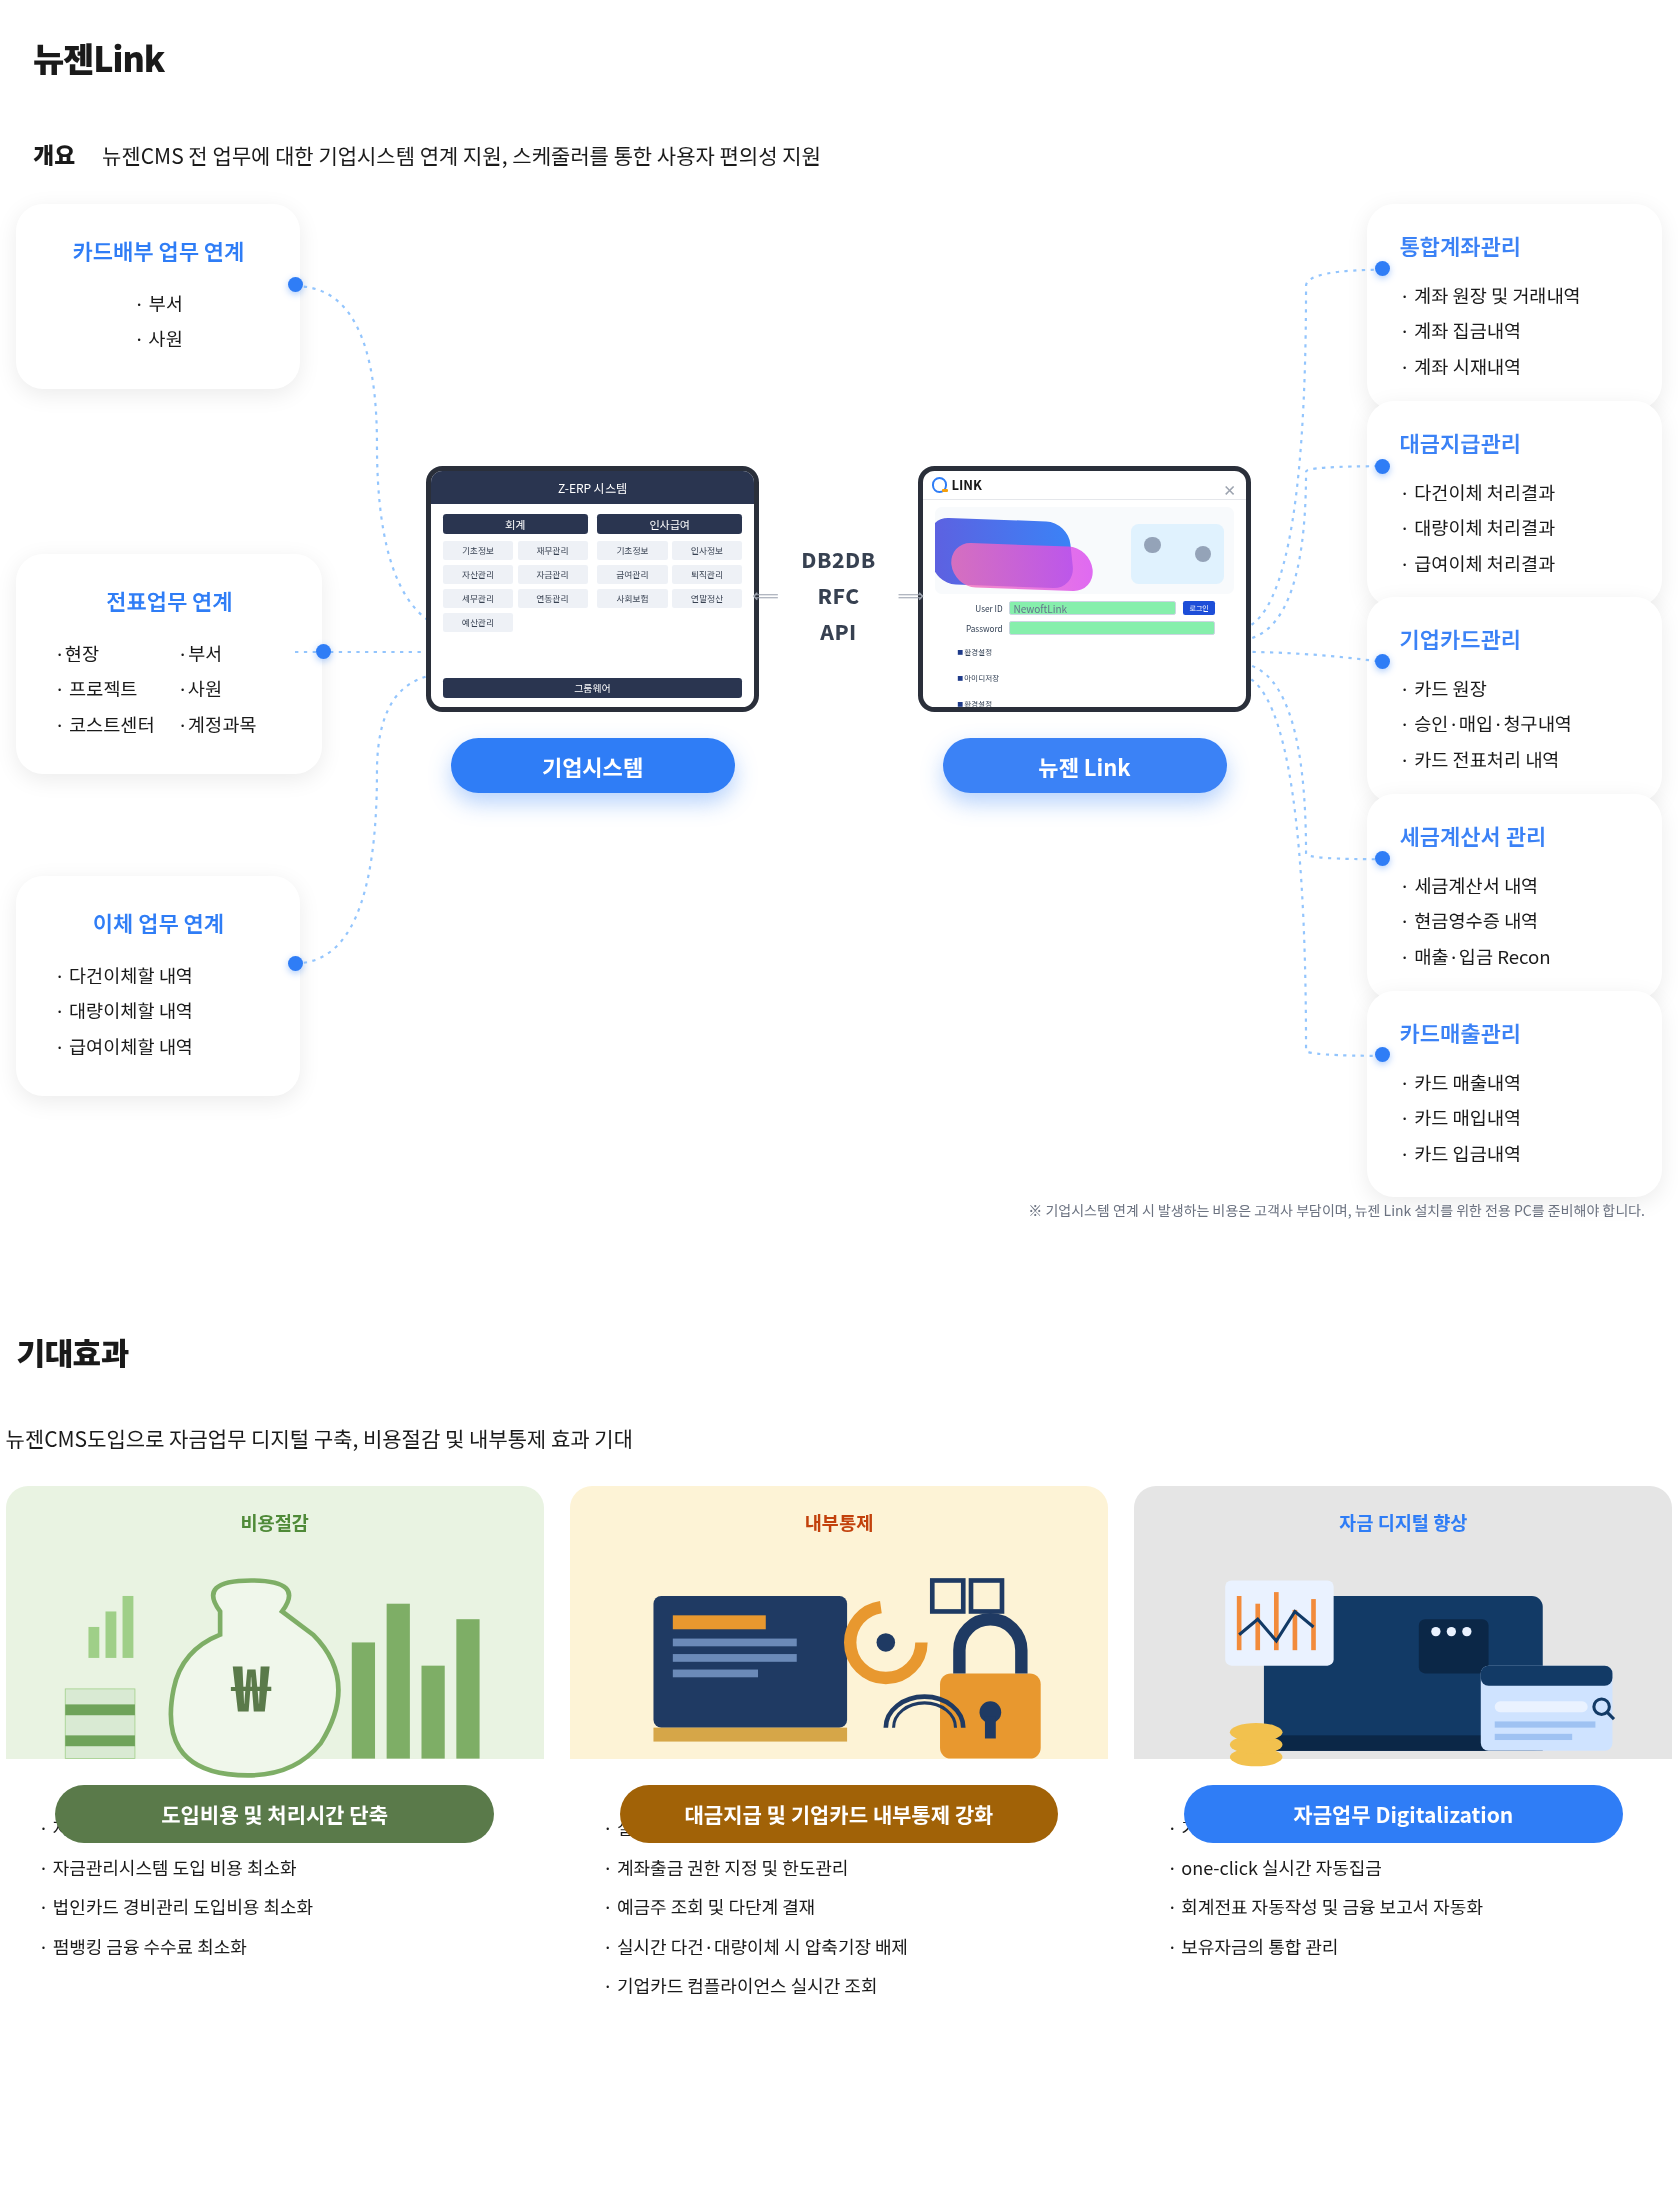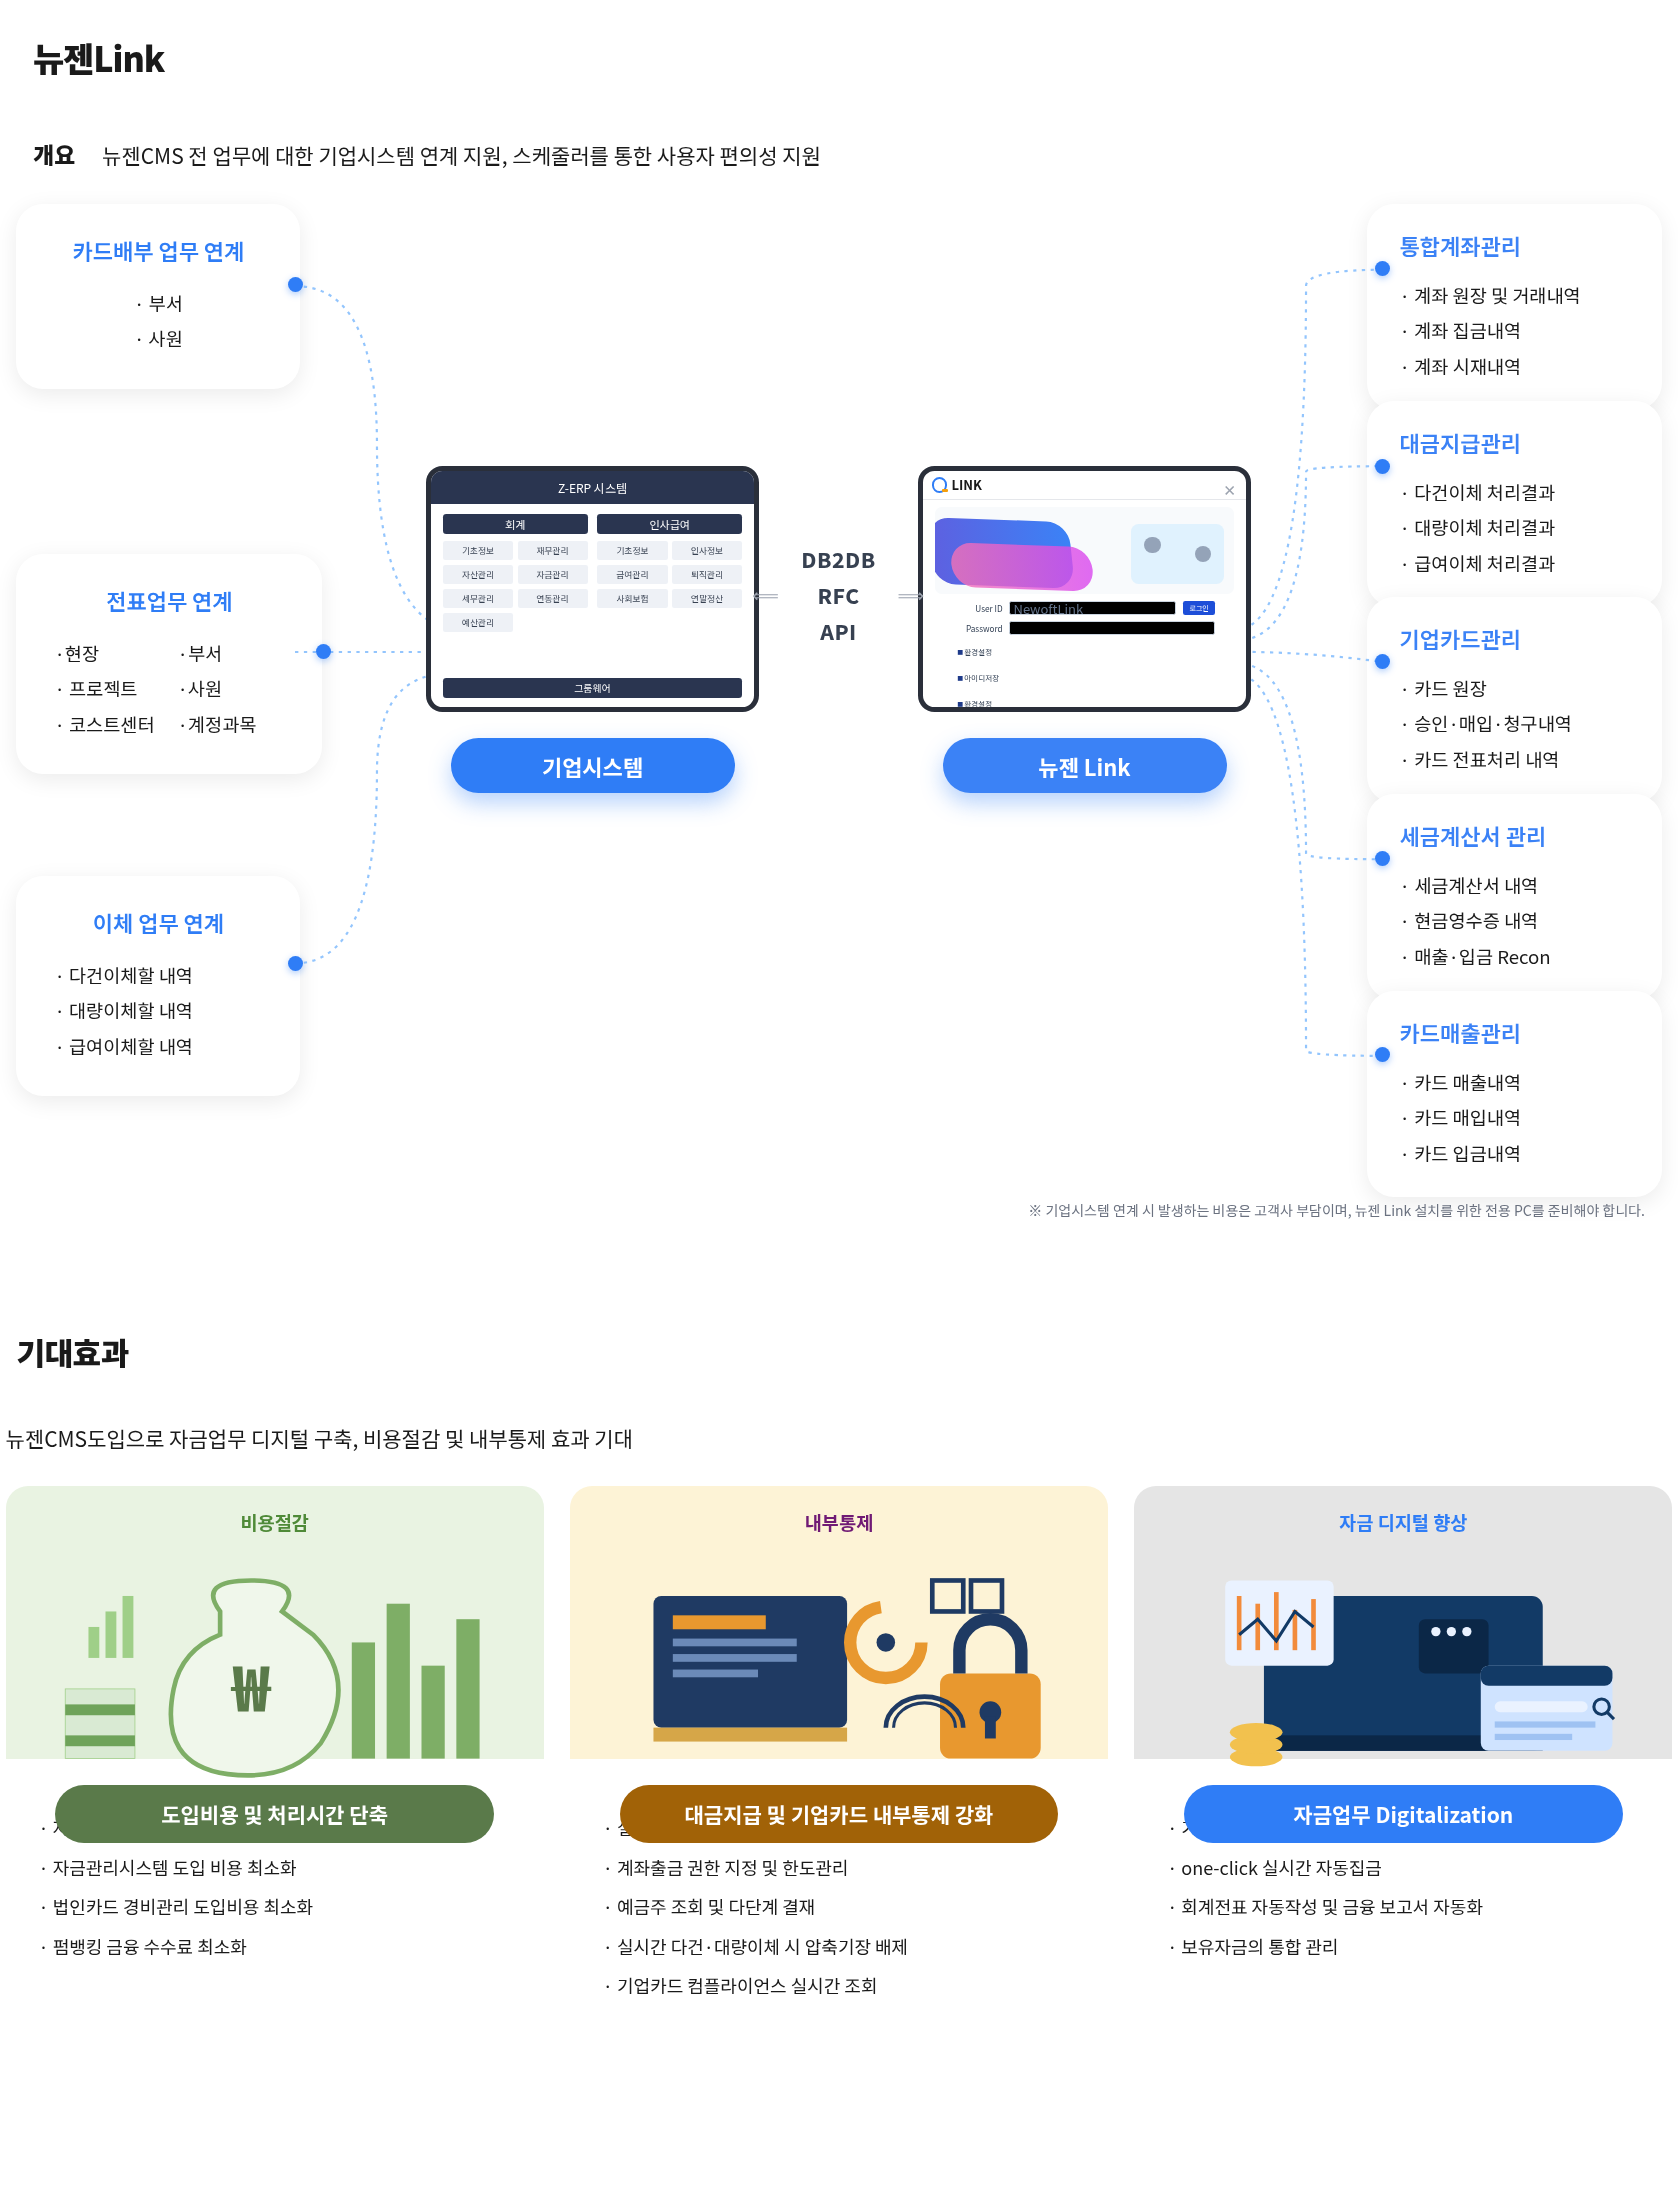--- a/index.html
+++ b/index.html
@@ -168,22 +168,22 @@
   }
   .ppl::before, .ppl::after {
     content:""; position:absolute; background:#94a3b8; border-radius:50%;
   }
   .ppl::before{width:16.4px;height:16.4px;left:13px;top:13px;}
   .ppl::after{width:16.4px;height:16.4px;right:13px;top:22px;}
   .link-form { padding:6.6px 18.6px 0 18.6px; font-size:8.2px; }
   .link-row { display:flex; align-items:center; gap:6.6px; margin-bottom:5.5px;}
   .link-row label{ width:49px; text-align:right; color:#334155;}
   .link-row .fld {
-    flex:1; height:14px; background:#000000; border:0.5px solid #cbd5e1; border-radius:2.2px;
-    font-size:13px; padding:0 3.3px; display:flex; align-items:center; color:#64748b;
+    flex:1; height:14px; background:#86efac; border:0.5px solid #cbd5e1; border-radius:2.2px;
+    font-size:10px; padding:0 3.3px; display:flex; align-items:center; color:#64748b;
   }
   .link-row .btn {
     background:#1d4ed8; color:#fff; font-size:7px; padding:2.2px 6.6px; border-radius:2.2px;
   }
   .link-tabs {
     display:flex; gap:15.3px; padding:5.5px 22px 0 22px; font-size:7.6px; color:#334155;flex-direction:column;
   }
   .link-tabs span::before{
     content:"■ "; color:#1e3a8a; font-size:6px;
   }
@@ -284,21 +284,21 @@
     font-size:18px;
     line-height:2.2;
   }
   .ecard .body li::before { content:"· "; }
 
   .ecard.cost  .top { background:#e9f3e2; }
   .ecard.cost  .cat { color:#4f8a38; }
   .ecard.cost  .badge{ background:#5a7a4a; }
 
   .ecard.ctrl  .top { background:#fdf3d6; }
-  .ecard.ctrl  .cat { color:#701a75; }
+  .ecard.ctrl  .cat { color:#c2410c; }
   .ecard.ctrl  .badge{ background:#a16207; }
 
   .ecard.digi  .top { background:#e5e5e5; }
   .ecard.digi  .cat { color:#2f7df6; }
   .ecard.digi  .badge{ background:#2f7df6; }
 
   
   .illus svg { width:100%; height:100%; }
 
 </style>

